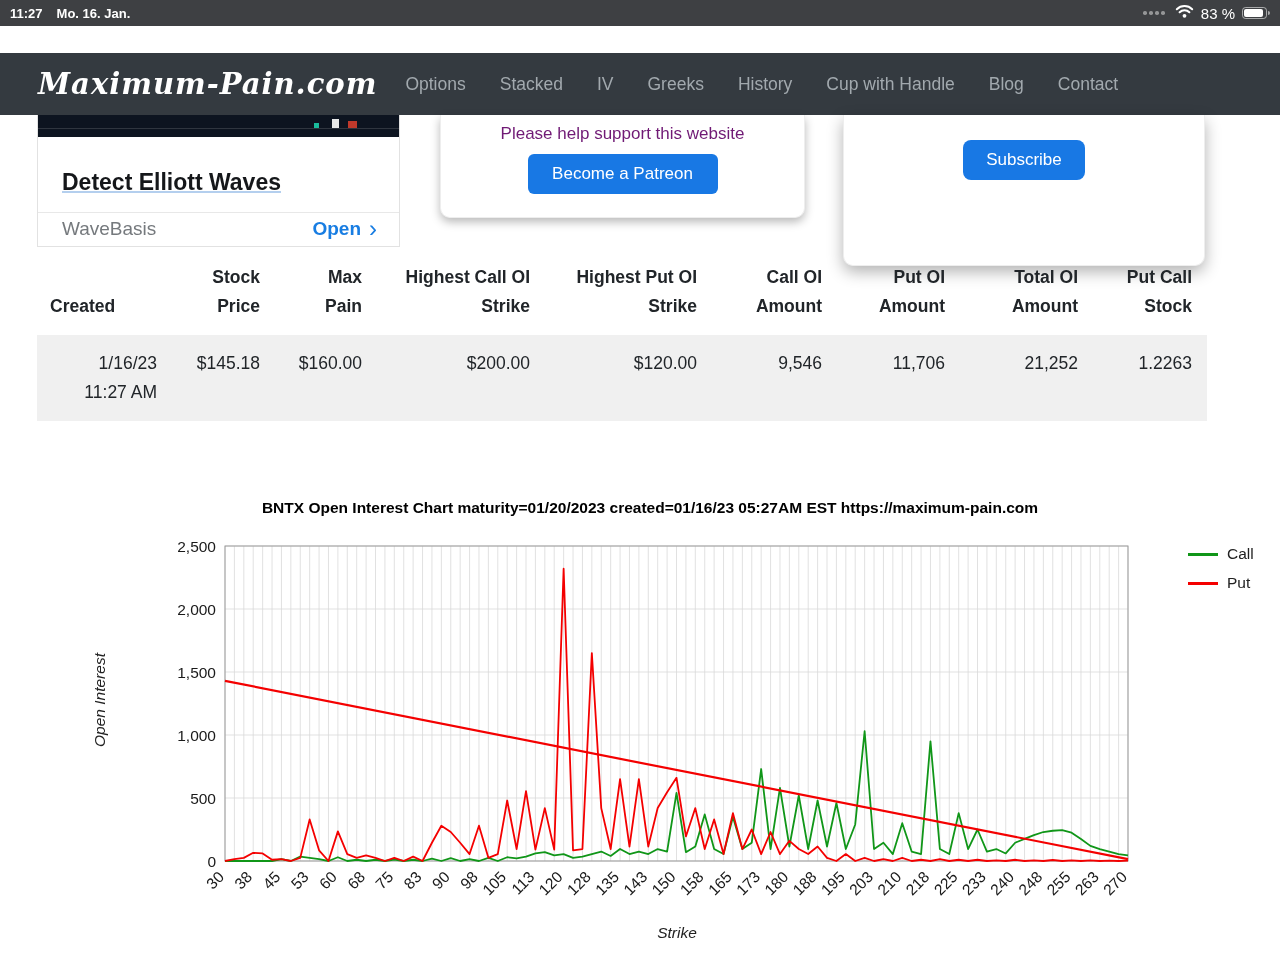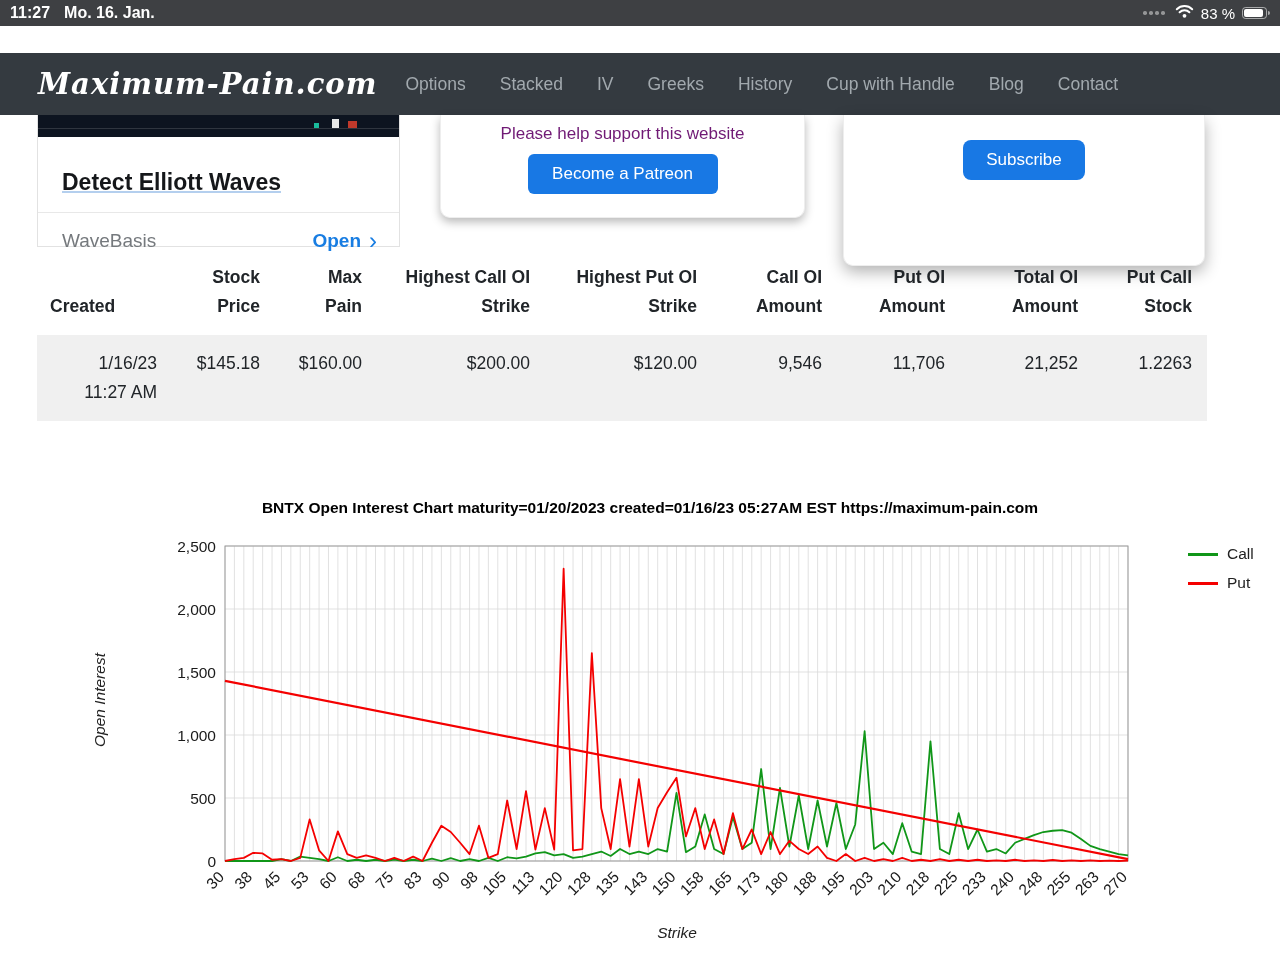--- a/index.html
+++ b/index.html
@@ -2,21 +2,21 @@
 <html><head>
 <meta charset="utf-8">
 <style>
   * { margin:0; padding:0; box-sizing:border-box; }
   html,body { width:1280px; height:960px; font-family:"Liberation Sans",sans-serif; background:#fff; overflow:hidden; }
   .screen { position:relative; width:1280px; height:960px; background:#fff; }
 
   
   .status-bar { position:absolute; left:0; top:0; width:1280px; height:26px; background:#3e4043;
     display:flex; justify-content:space-between; align-items:center; padding:0 10px; color:#fff; }
-  .status-left { display:flex; gap:14px; font-size:16px; font-weight:700; }
+  .status-left { display:flex; gap:14px; font-size:13px; font-weight:700; }
   .status-right { display:flex; align-items:center; gap:7px; }
   .cell-dots { display:flex; gap:2.5px; margin-right:3px; }
   .cell-dots i { width:3.5px; height:3.5px; border-radius:50%; background:rgba(255,255,255,.45); }
   .battery-wrap { display:flex; align-items:center; }
   .battery { width:25px; height:12px; border:1px solid rgba(255,255,255,.55); border-radius:3.5px; position:relative; }
   .battery .level { position:absolute; left:1px; top:1px; bottom:1px; width:83%; background:#fff; border-radius:2px; }
   .battery-tip { width:2px; height:4.5px; background:rgba(255,255,255,.55); border-radius:0 2px 2px 0; margin-left:1px; }
   .batt-pct { font-size:15px; font-weight:400; }
 
   
@@ -32,21 +32,21 @@
   .nav-links a { color:#a2a9ae; font-size:17.5px; text-decoration:none; margin-right:34px; white-space:nowrap; }
 
   
   .card { background:#fff; position:absolute; }
   .card-left { left:37px; top:115px; width:363px; height:132px; border:1px solid #e2e2e2; border-top:none; }
   .thumb { height:22px; background:#0d1420; position:relative; overflow:hidden; }
   .thumb .dec { position:absolute; }
   .card-title { padding:20px 24px 6px 24px; font-size:23px; font-weight:700; color:#15171a;margin-top:12px; }
   .card-title span { text-decoration:underline; text-decoration-color:#b4cfee; text-decoration-thickness:2px; cursor:pointer; }
   .card-left-footer { border-top:1px solid #e8e8e8; margin-top:10px; display:flex; justify-content:space-between;
-    align-items:flex-start; padding:17px 22px 9px 24px; }
+    align-items:flex-start; padding:5px 22px 9px 24px; }
   .provider { color:#75797d; font-size:19px; }
   .open-link { color:#187de2; font-size:19px; font-weight:600; text-decoration:none; display:flex; align-items:center; gap:8px; cursor:pointer; }
   .chev { font-size:24px; line-height:16px; font-weight:400; }
 
   .card-mid { left:440px; top:115px; width:365px; height:103px; border-radius:0 0 10px 10px;
     box-shadow:0 4px 10px rgba(0,0,0,.28); border:1px solid #eee; border-top:none; text-align:center; }
   .support-text { margin-top:9px; font-size:17px; color:#701a75; }
   .btn-blue { display:inline-block; background:#1878e4; color:#fff; border:none; border-radius:6px;
     font-size:17px; padding:10px 18px; cursor:pointer; font-family:inherit; }
   .card-mid .btn-blue { margin-top:10px; width:190px; }

